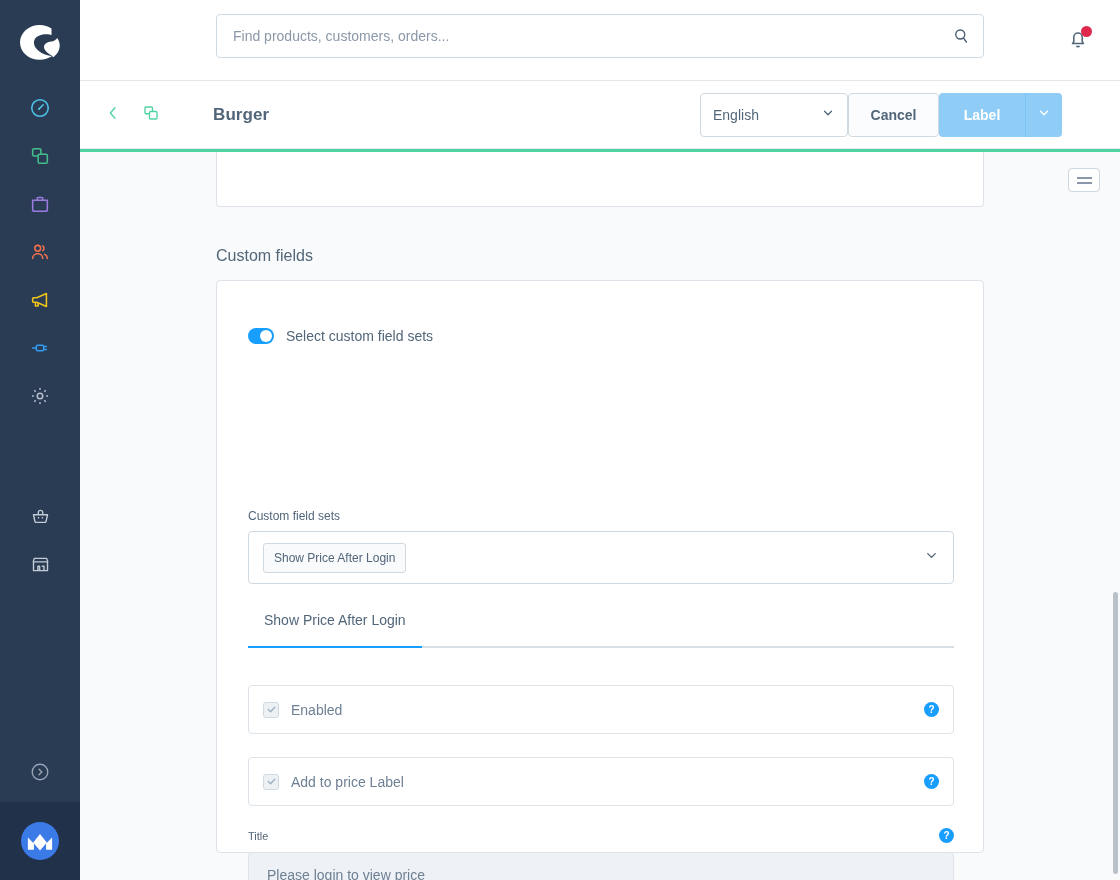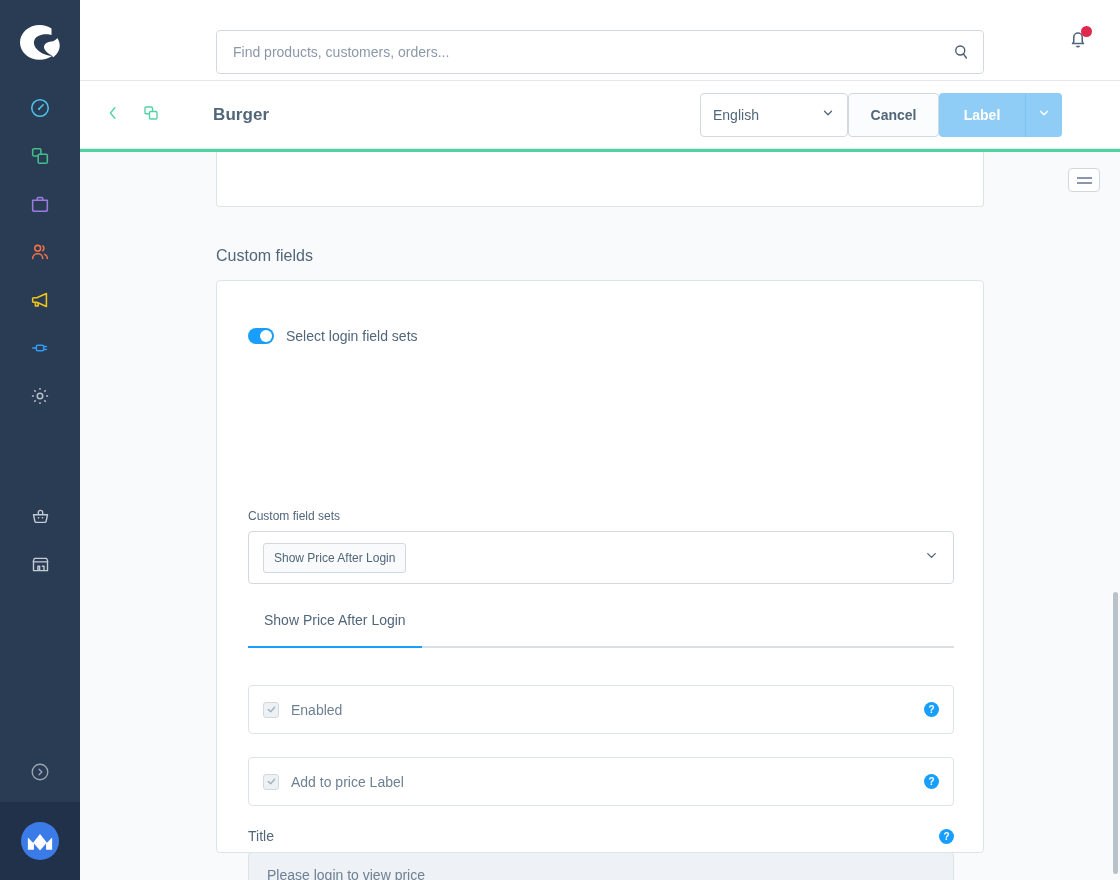--- a/index.html
+++ b/index.html
@@ -47,21 +47,21 @@
     display: flex; align-items: center; justify-content: center;
   }
 
   
   #topbar {
     position: absolute; left: 80px; top: 0; width: 1040px; height: 81px;
     background: #ffffff;
     border-bottom: 1px solid #e4e8ec;
   }
   #search-wrap {
-    position: absolute; left: 136px; top: 30px; width: 768px; height: 44px;
+    position: absolute; left: 136px; top: 14px; width: 768px; height: 44px;
     border: 1px solid #d1d9e0; border-radius: 4px;
     background: #ffffff;
     display: flex; align-items: flex-start;
   }
   #search-input {
     flex: 1; height: 42px; border: none; outline: none; background: transparent;
     padding: 0 16px; font-size: 14px; color: #4a5b70;
     font-family: "Liberation Sans", sans-serif;
   }
   #search-input::placeholder { color: #8b98a9; }
@@ -217,21 +217,21 @@
     width: 15px; height: 15px; border-radius: 50%; background: #189eff;
     color: #fff; font-size: 10px; font-weight: bold;
     display: flex; align-items: center; justify-content: center;
     cursor: pointer; flex-shrink: 0;
   }
 
   #title-label-row {
     position: absolute; left: 31px; top: 547px; width: 706px;
     display: flex; align-items: center;
   }
-  #title-label { font-size: 14px; color: #52667a; }
+  #title-label { font-size: 11px; color: #52667a; }
   #title-input {
     position: absolute; left: 31px; top: 571px; width: 706px; height: 46px;
     border: 1px solid #dde3e9; border-radius: 4px; background: #eef1f5;
     padding: 0 18px; font-size: 14px; color: #6e8093; outline: none;
     font-family: "Liberation Sans", sans-serif;
   }
 
   
   #side-menu-btn {
     position: absolute; right: 20px; top: 16px;
@@ -439,21 +439,21 @@
   <div id="card-top"></div>
 
   <div id="section-title">Custom fields</div>
 
   <div id="card-main">
 
     <div id="toggle-row">
       <div id="toggle-switch">
         <div id="toggle-knob"></div>
       </div>
-      <div id="toggle-label">Select login field sets</div>
+      <div id="toggle-label">Select custom field sets</div>
     </div>
 
     <div id="cfs-label">Custom field sets</div>
 
     <div id="cfs-select">
       <div id="cfs-chip">Show Price After Login</div>
       <span class="chev">
         <svg width="15" height="15" viewBox="0 0 24 24" fill="none" stroke="#52667a" stroke-width="2.2" stroke-linecap="round" stroke-linejoin="round">
           <path d="m6 9 6 6 6-6"></path>
         </svg>

